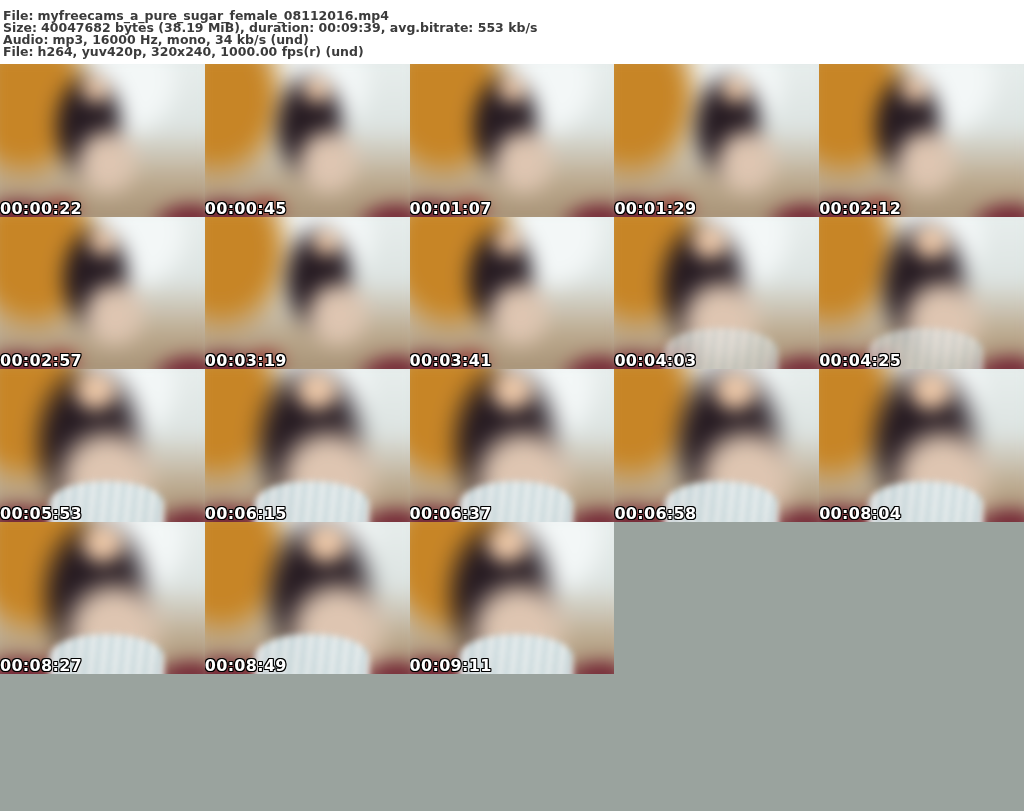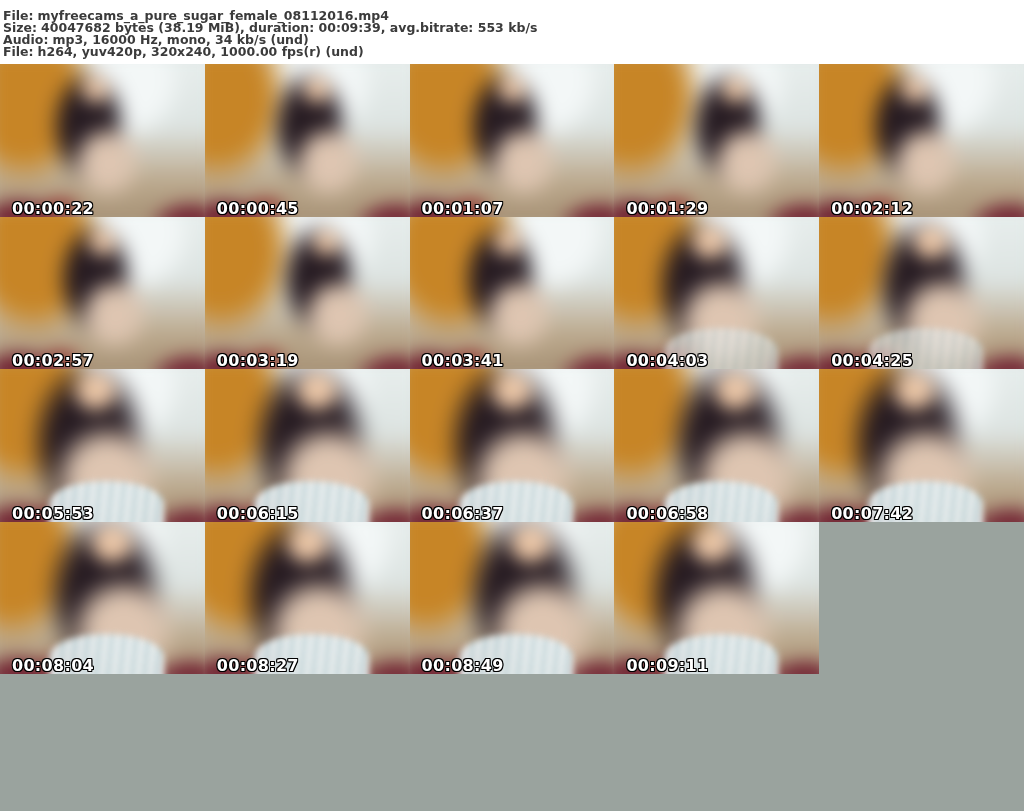--- a/index.html
+++ b/index.html
@@ -94,21 +94,21 @@
   
   .c1 { --fx: 47%; --woodx: 16%; }
   .c2 { --fx: 54%; --woodx: 11%; }
   .c3 { --fx: 50%; --woodx: 20%; }
   .c4 { --fx: 58%; --woodx: 13%; }
   .c5 { --fx: 48%; --woodx: 23%; }
 
   
   .ts {
     position: absolute;
-    left: 12px;
+    left: 0;
     bottom: -1px;
     font-weight: bold;
     font-size: 16px;
     letter-spacing: 0.3px;
     color: var(--ts-color, #ffffff);
     text-shadow:
       -1px -1px 0 var(--ts-outline, #000),
        1px -1px 0 var(--ts-outline, #000),
       -1px  1px 0 var(--ts-outline, #000),
        1px  1px 0 var(--ts-outline, #000),
@@ -192,25 +192,20 @@
     <div class="cell r4 c3">
       <div class="art"></div>
       <div class="stripes"></div>
       <span class="ts">00:06:37</span>
     </div>
     <div class="cell r4 c4">
       <div class="art"></div>
       <div class="stripes"></div>
       <span class="ts">00:06:58</span>
     </div>
-    <div class="cell r5 c1">
-      <div class="art"></div>
-      <div class="stripes"></div>
-      <span class="ts">00:07:42</span>
-    </div>
     <div class="cell r5 c2">
       <div class="art"></div>
       <div class="stripes"></div>
       <span class="ts">00:08:04</span>
     </div>
     <div class="cell r5 c3">
       <div class="art"></div>
       <div class="stripes"></div>
       <span class="ts">00:08:27</span>
     </div>

